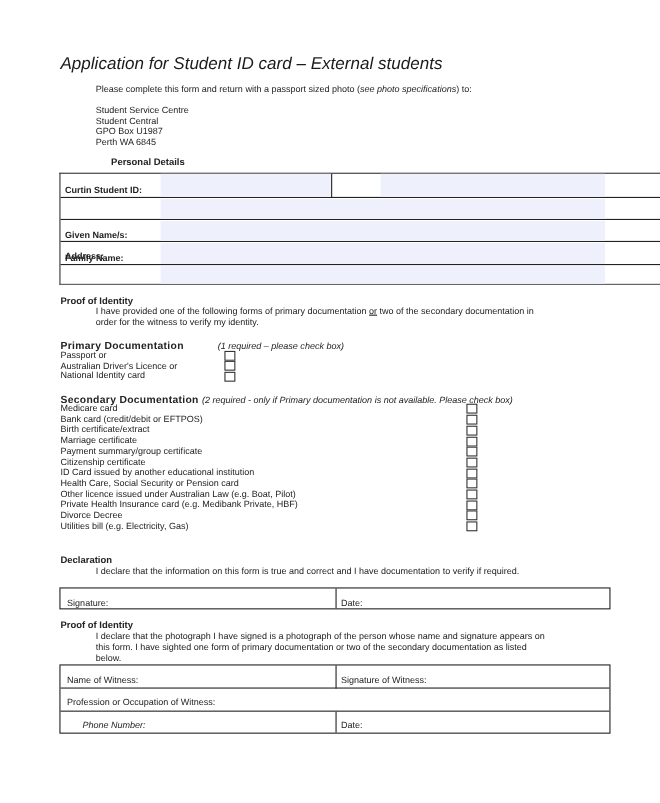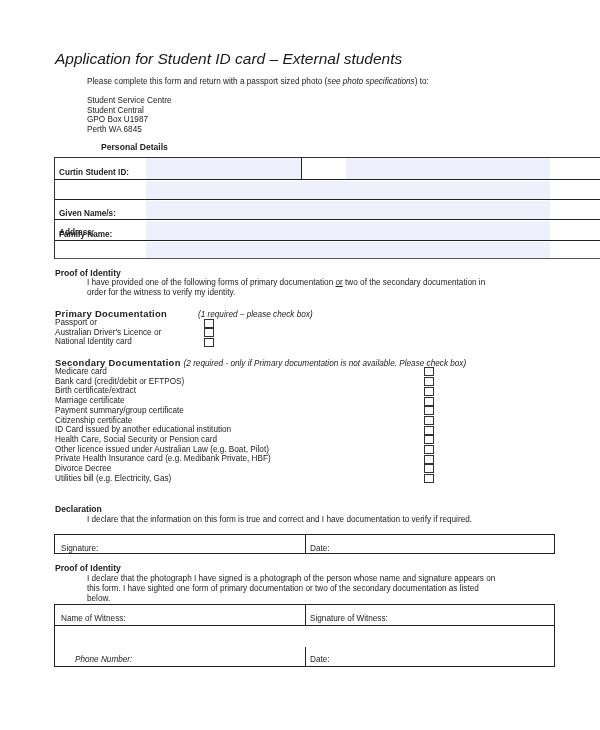--- a/index.html
+++ b/index.html
@@ -138,20 +138,24 @@
 </div>
 
 <div class="box" style="left:54px; top:604px; width:501px; height:63px;padding-left:20px;">
   <div class="row" style="top:0; height:21px; border-bottom:1px solid #222;">
     <div style="position:absolute; left:0; top:0; width:250px; height:20px;"></div>
     <div class="lbl" style="left:6px; top:9px;">Name of Witness:</div>
     <div style="position:absolute; left:250px; top:0; width:1px; height:21px; background:#222;"></div>
     <div style="position:absolute; left:251px; top:0; width:248px; height:20px;"></div>
     <div class="lbl" style="left:255px; top:9px;">Signature of Witness:</div>
   </div>
+  <div class="row" style="top:21px; height:21px; border-bottom:1px solid #222;">
+    <div style="position:absolute; left:0; top:0; width:499px; height:20px;"></div>
+    <div class="lbl" style="left:6px; top:8px;">Profession or Occupation of Witness:</div>
+  </div>
   <div class="row" style="top:42px; height:19px;">
     <div style="position:absolute; left:0; top:0; width:250px; height:19px;"></div>
     <div class="lbl" style="left:20px; top:8px;font-style:italic;">Phone Number:</div>
     <div style="position:absolute; left:250px; top:0; width:1px; height:19px; background:#222;"></div>
     <div style="position:absolute; left:251px; top:0; width:248px; height:19px;"></div>
     <div class="lbl" style="left:255px; top:8px;">Date:</div>
   </div>
 </div>
 
 </body></html>

